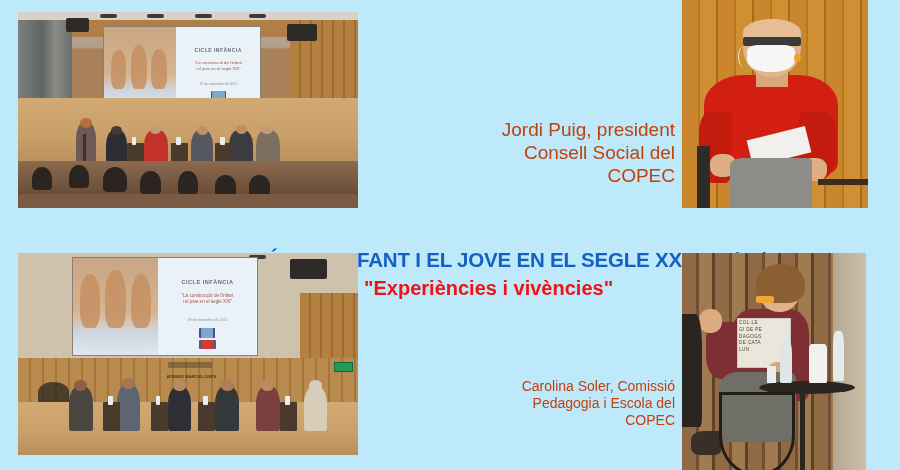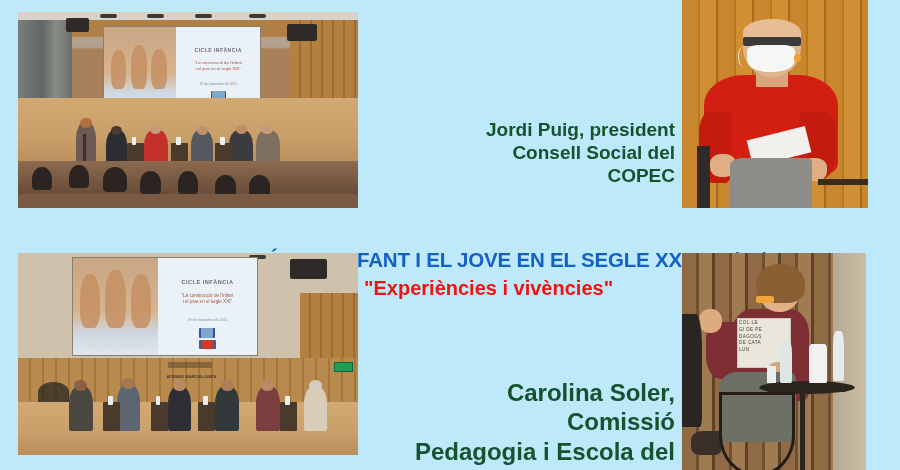--- a/index.html
+++ b/index.html
@@ -43,21 +43,21 @@
 
   
   .wood{inset:0;background:repeating-linear-gradient(90deg,
         #c9862c 0 16px,#b8761f 16px 18px,#d08f33 18px 34px,#a96a19 34px 36px);}
   .wood2{inset:0;background:repeating-linear-gradient(90deg,
         #8f6a45 0 14px,#6f4f32 14px 17px,#a07b52 17px 30px,#5e4226 30px 33px);}
 
   
   .txt{position:absolute;white-space:pre-line;}
   .red{color:#f21212;font-weight:bold;}
-  .blk{color:#14532d;font-weight:bold;}
+  .blk{color:#c2410c;}
   .blue{color:#1560c4;font-weight:bold;}
 </style>
 </head>
 <body>
 
 <div class="stage">
 
   <div class="photo" style="left:18px;top:12px;width:340px;height:196px;">
     <div class="hall-bg"></div>
     <div class="ceil"></div>
@@ -252,17 +252,17 @@
     <div style="left:0;top:28%;width:11%;height:52%;background:#2a2520;border-radius:0 30% 10% 0;"></div>
   </div>
 
 
   <div class="txt blk" style="left:400px;top:118px;width:275px;font-size:19px;line-height:1.22;text-align:right;">Jordi Puig, president
 Consell Social del
 COPEC</div>
 
   <div class="txt red" style="left:364px;top:276px;width:320px;font-size:20px;line-height:1.2;text-align:left;">"Experiències i vivències"</div>
 
-  <div class="txt blk" style="left:398px;top:378px;width:277px;font-size:24px;line-height:1.22;text-align:right;">Carolina Soler, Comissió
+  <div class="txt blk" style="left:398px;top:378px;width:277px;font-size:14px;line-height:1.22;text-align:right;">Carolina Soler, Comissió
 Pedagogia i Escola del
 COPEC</div>
 
 </div>
 
 </body></html>

